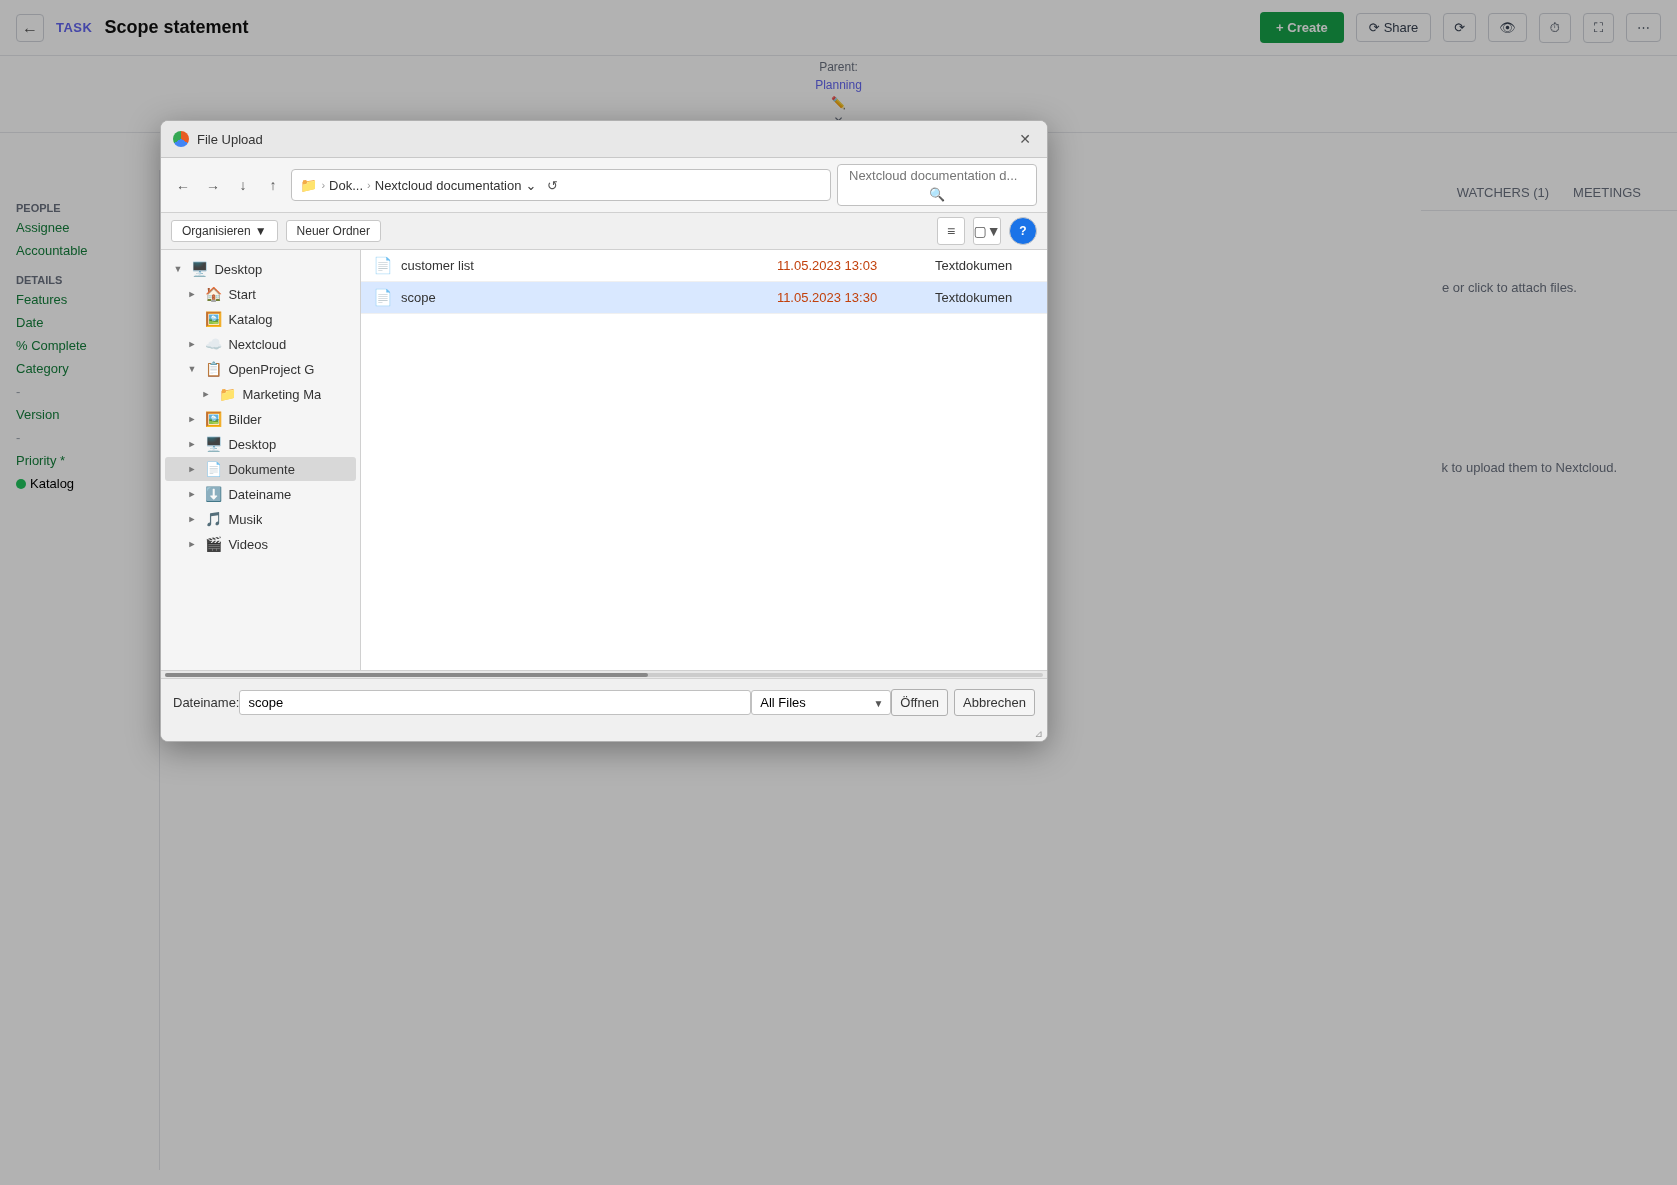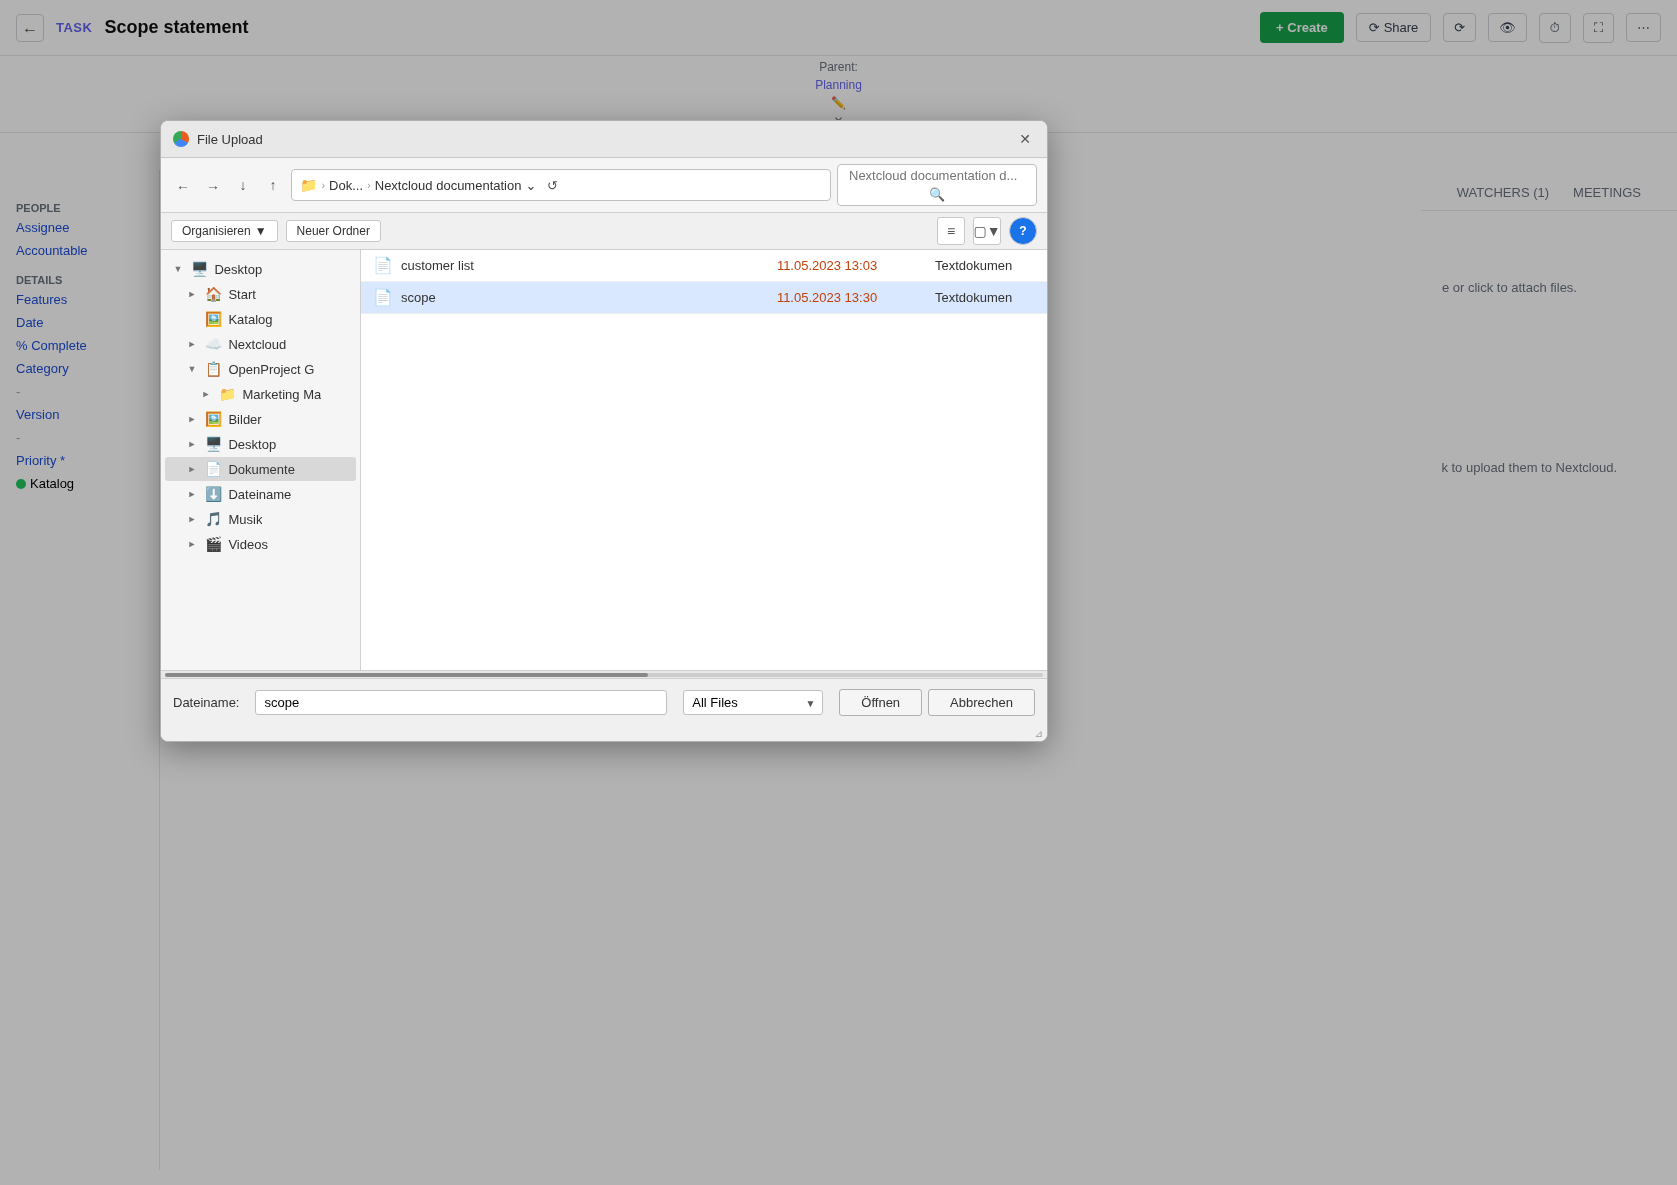--- a/index.html
+++ b/index.html
@@ -317,21 +317,21 @@
       border-radius: 2px;
     }
 
     
     .dialog-footer {
       background: #f0f0f0;
       padding: 10px 12px;
       border-top: 1px solid #d0d0d0;
       display: flex;
       align-items: center;
-      gap: 16px;
+      gap: 0;
     }
     .footer-label {
       font-size: 13px;
       color: #333;
       white-space: nowrap;
     }
     .filename-input {
       flex: 1;
       border: 1px solid #c0c0c0;
       border-radius: 3px;
@@ -358,21 +358,21 @@
       font-size: 10px;
       color: #555;
       pointer-events: none;
     }
     .footer-btn-row {
       display: flex; gap: 6px;
     }
     .footer-btn {
       border: 1px solid #b0b0b0;
       border-radius: 3px;
-      padding: 5px 21px;
+      padding: 5px 8px;
       font-size: 13px;
       cursor: pointer;
       background: #f5f5f5;
       color: #333;
     }
 
     
     .dialog-resize {
       text-align: right;
       padding: 2px 4px;
@@ -428,21 +428,21 @@
     .bg-section {
       font-size: 11px;
       font-weight: 700;
       color: #6b7280;
       text-transform: uppercase;
       margin-top: 16px;
       margin-bottom: 6px;
     }
     .bg-field {
       font-size: 13px;
-      color: #1d4ed8;
+      color: #15803d;
       margin-bottom: 8px;
     }
     .bg-val { color: #9ca3af; }
     .bg-priority-row {
       display: flex; align-items: center; gap: 4px;
     }
     .bg-dot { width: 10px; height: 10px; border-radius: 50%; background: #22c55e; }
   </style>
 </head>
 <body>

